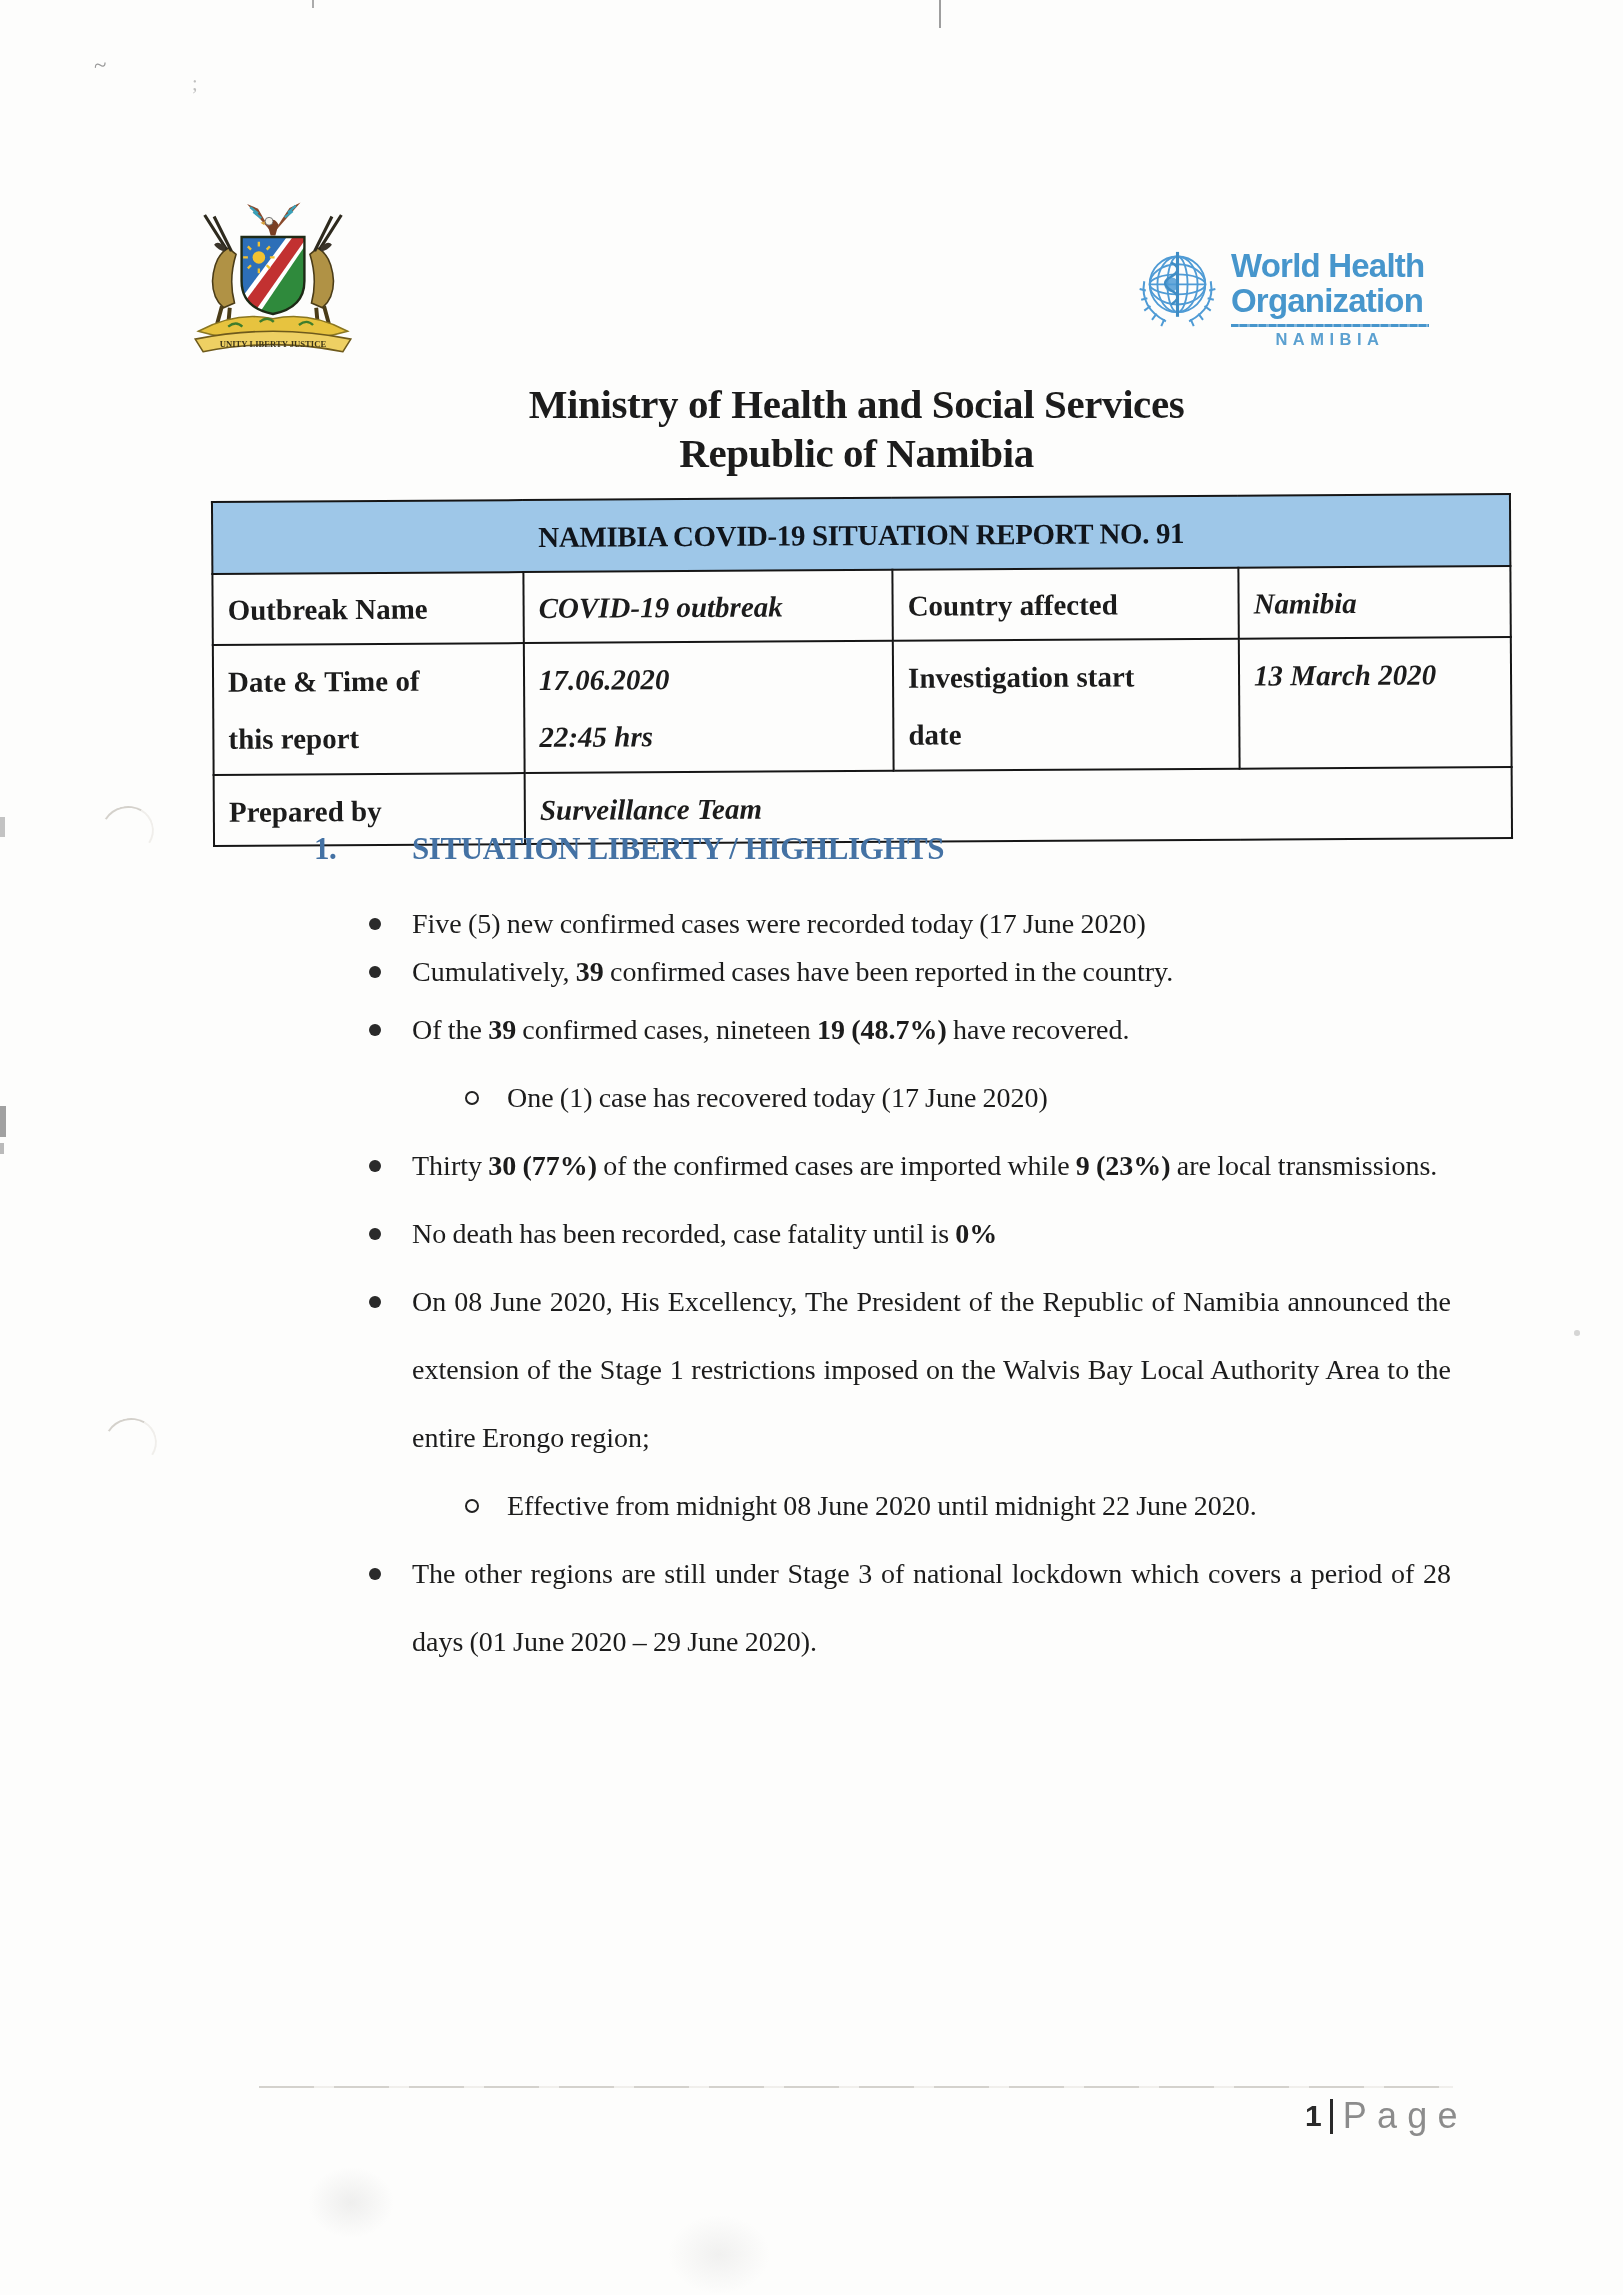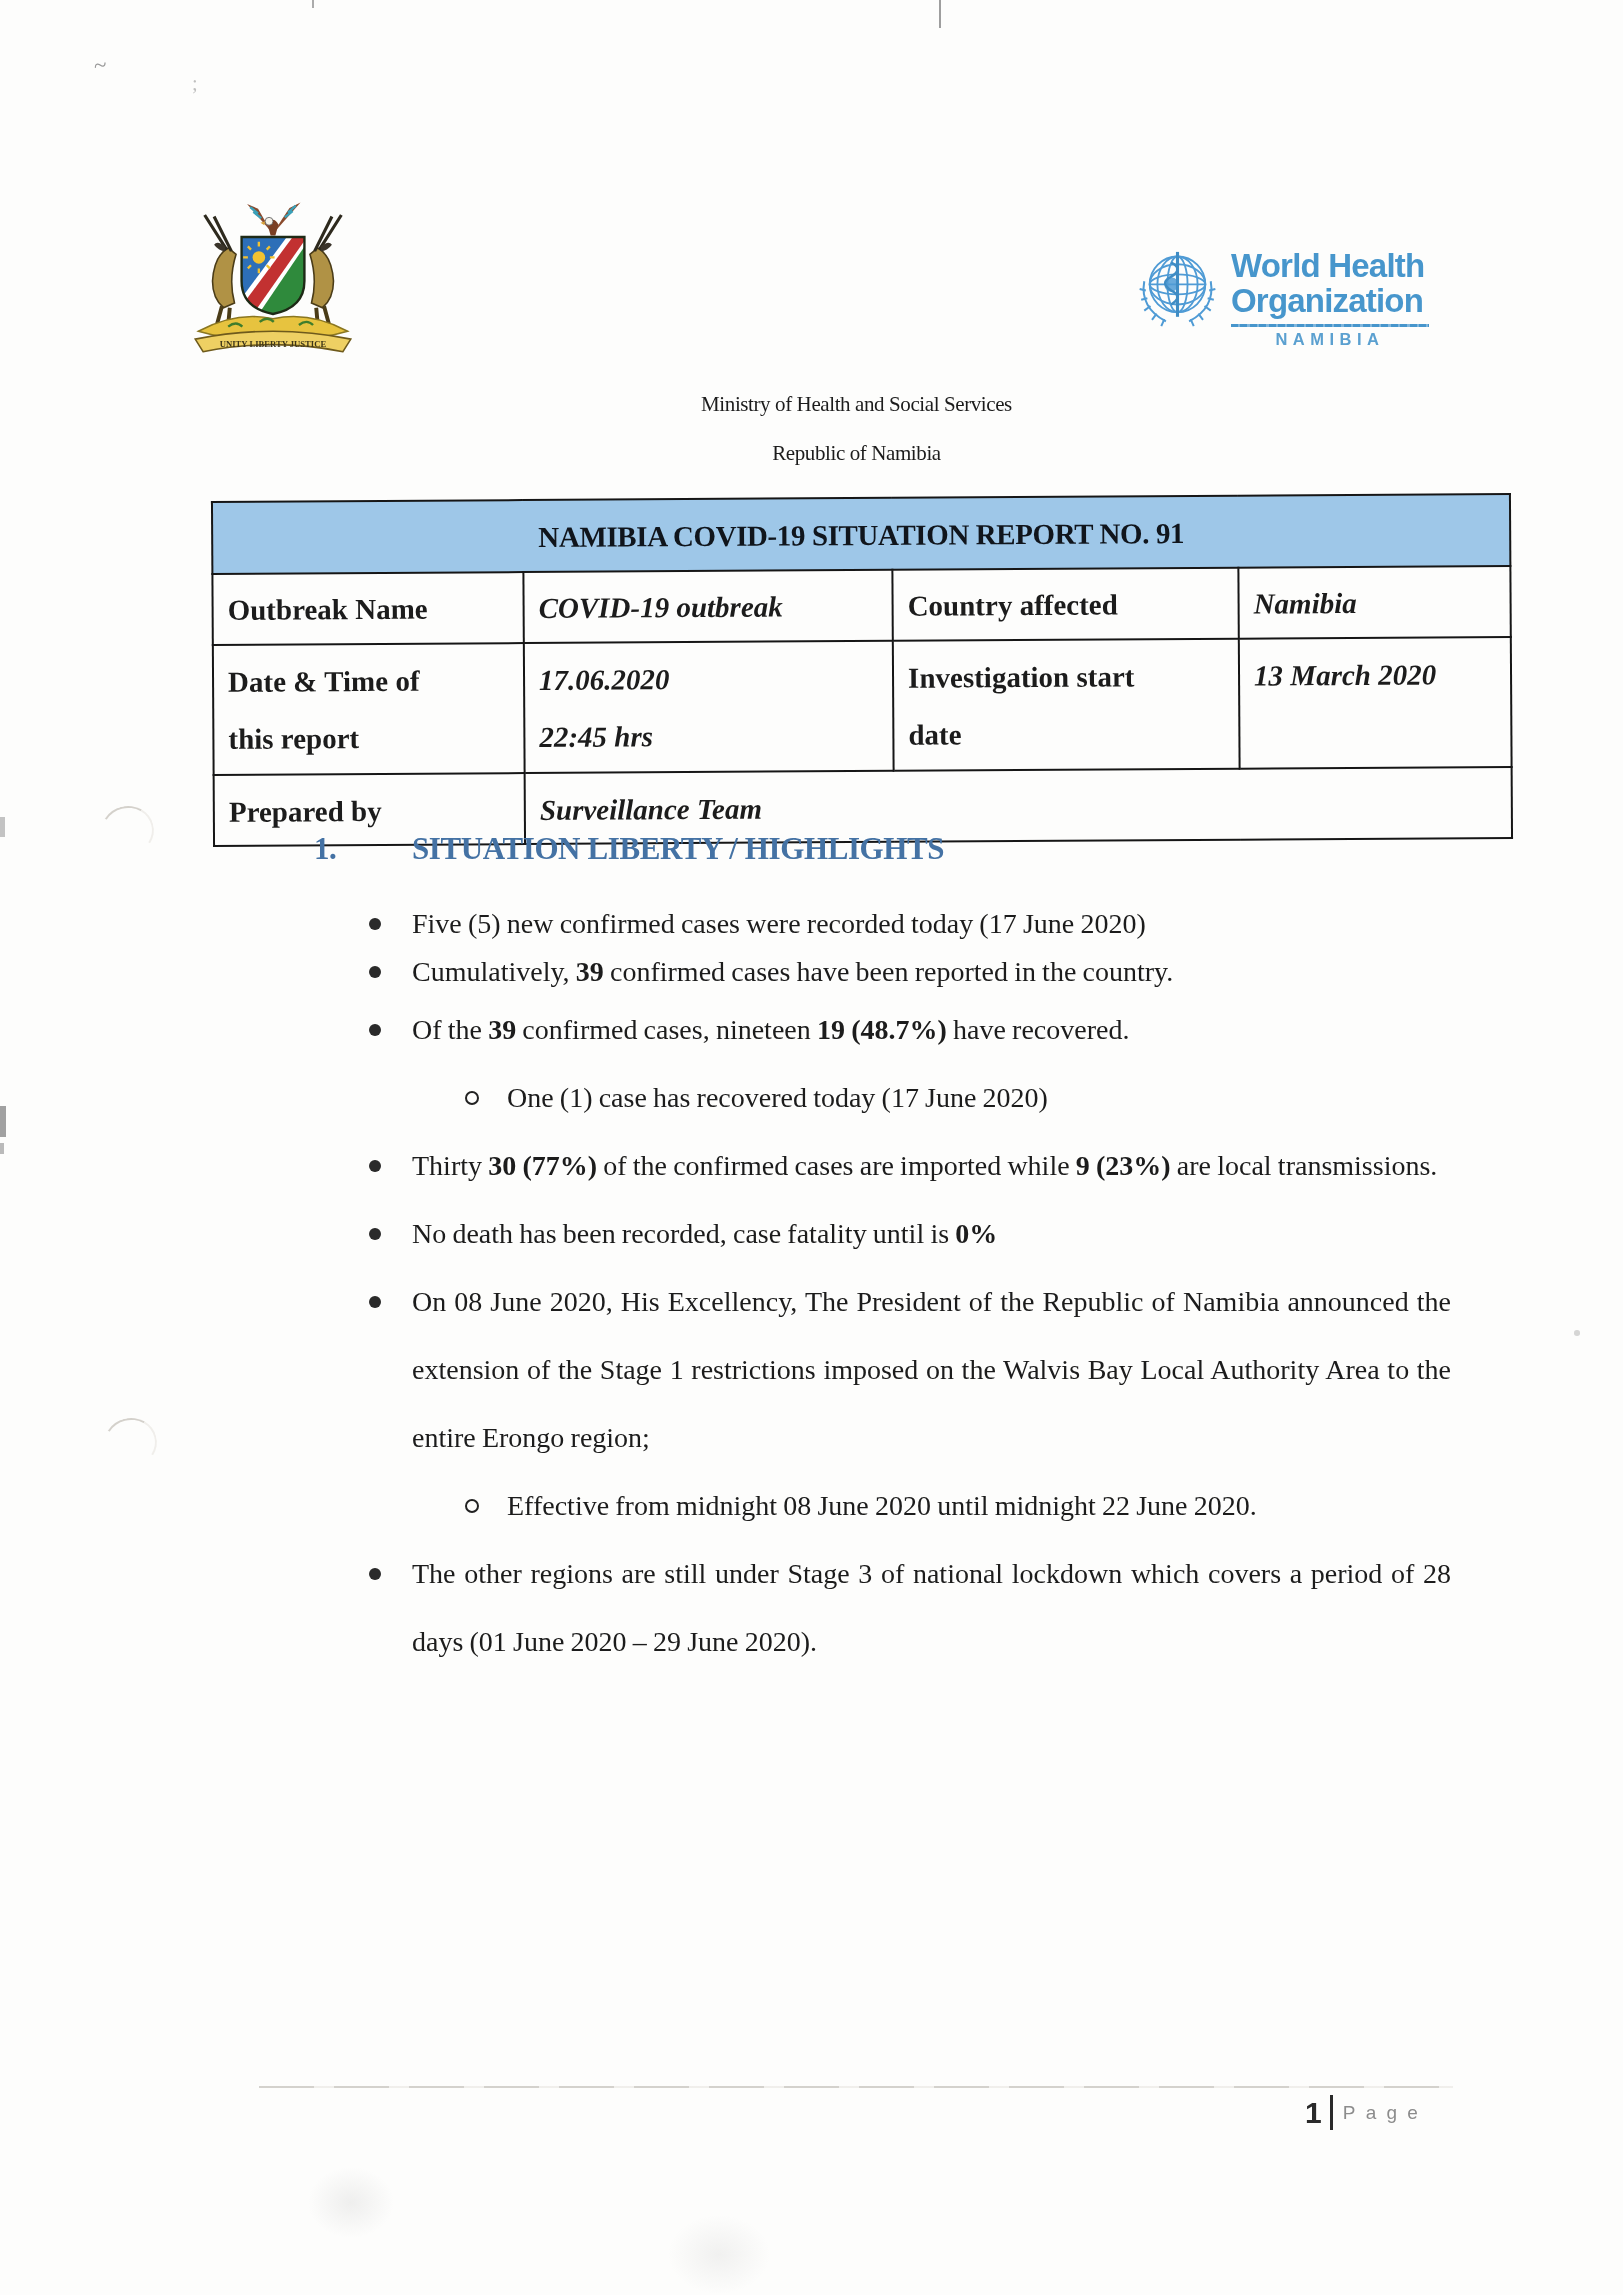--- a/index.html
+++ b/index.html
@@ -33,21 +33,21 @@
   .who-textcol{margin-left:11px;padding-top:7.9px;}
   .who-line{font-family:"Liberation Sans","DejaVu Sans",sans-serif;font-weight:bold;
     font-size:33px;line-height:35px;color:#4796cc;letter-spacing:-0.8px;white-space:nowrap;}
   .who-rule{margin-top:6.3px;height:3.1px;width:198px;
     background:repeating-linear-gradient(90deg,#4796cc 0 7px,#7fb6dd 7px 9.4px);}
   .who-country{margin-top:3.1px;text-align:center;width:198px;
     font-family:"Liberation Sans","DejaVu Sans",sans-serif;font-weight:bold;
     font-size:16.5px;letter-spacing:5.5px;color:#5ba0d0;}
   
   .titles{position:absolute;left:236px;top:380px;width:1241px;text-align:center;}
-  .title-line{font-weight:normal;font-size:21px;line-height:49px;letter-spacing:-0.4px;text-align:center;}
+  .title-line{font-weight:bold;font-size:41px;line-height:49px;letter-spacing:-0.4px;text-align:center;}
   
   .tablewrap{position:absolute;left:212px;top:497px;width:1297px;transform:rotate(-0.35deg);}
   table.report{border-collapse:collapse;width:1297px;table-layout:fixed;}
   table.report td{border:2.4px solid #161616;vertical-align:top;padding:7.9px 14px 4.7px 14px;
     font-size:29px;line-height:57px;}
   td.band{background:#9ec7e8;text-align:center;font-weight:bold;font-size:31px;
     letter-spacing:-0.4px;color:#10151c;height:49px;line-height:47px;border-bottom-width:3.9px;}
   td.label{font-weight:bold;}
   td.value{font-weight:bold;font-style:italic;}
   tr.r1 td{height:52px;}
@@ -67,21 +67,21 @@
   .marker{position:absolute;left:0;top:28px;width:11.8px;height:11.8px;border-radius:50%;background:#2a2a2a;}
   .tight .marker{top:18px;}
   .level2 .marker{left:96px;width:10.2px;height:10.2px;background:transparent;border:2.4px solid #222;top:27px;}
   
   .footer-rule{position:absolute;left:259px;top:2086px;width:1194px;height:1.6px;opacity:.75;
     background:repeating-linear-gradient(90deg,#c6c3bd 0 55px,#eceae6 55px 75px);}
   .footer-text{position:absolute;left:1305px;top:2095px;display:flex;align-items:center;
     font-family:"Liberation Sans","DejaVu Sans",sans-serif;}
   .pg-num{font-weight:bold;font-size:30px;color:#2a2a2a;}
   .pg-sep{width:3.9px;height:35px;background:#2a2a2a;margin:0 9.4px 0 7.9px;}
-  .pg-label{font-size:19px;color:#8c8c8c;letter-spacing:10.2px;}
+  .pg-label{font-size:36px;color:#8c8c8c;letter-spacing:10.2px;}
 </style>
 </head>
 <body>
 
 <div class="page">
 
   <div class="art art-vline1"></div>
   <div class="art art-vline2"></div>
   <div class="art art-tilde">~</div>
   <div class="art art-semi">;</div>

